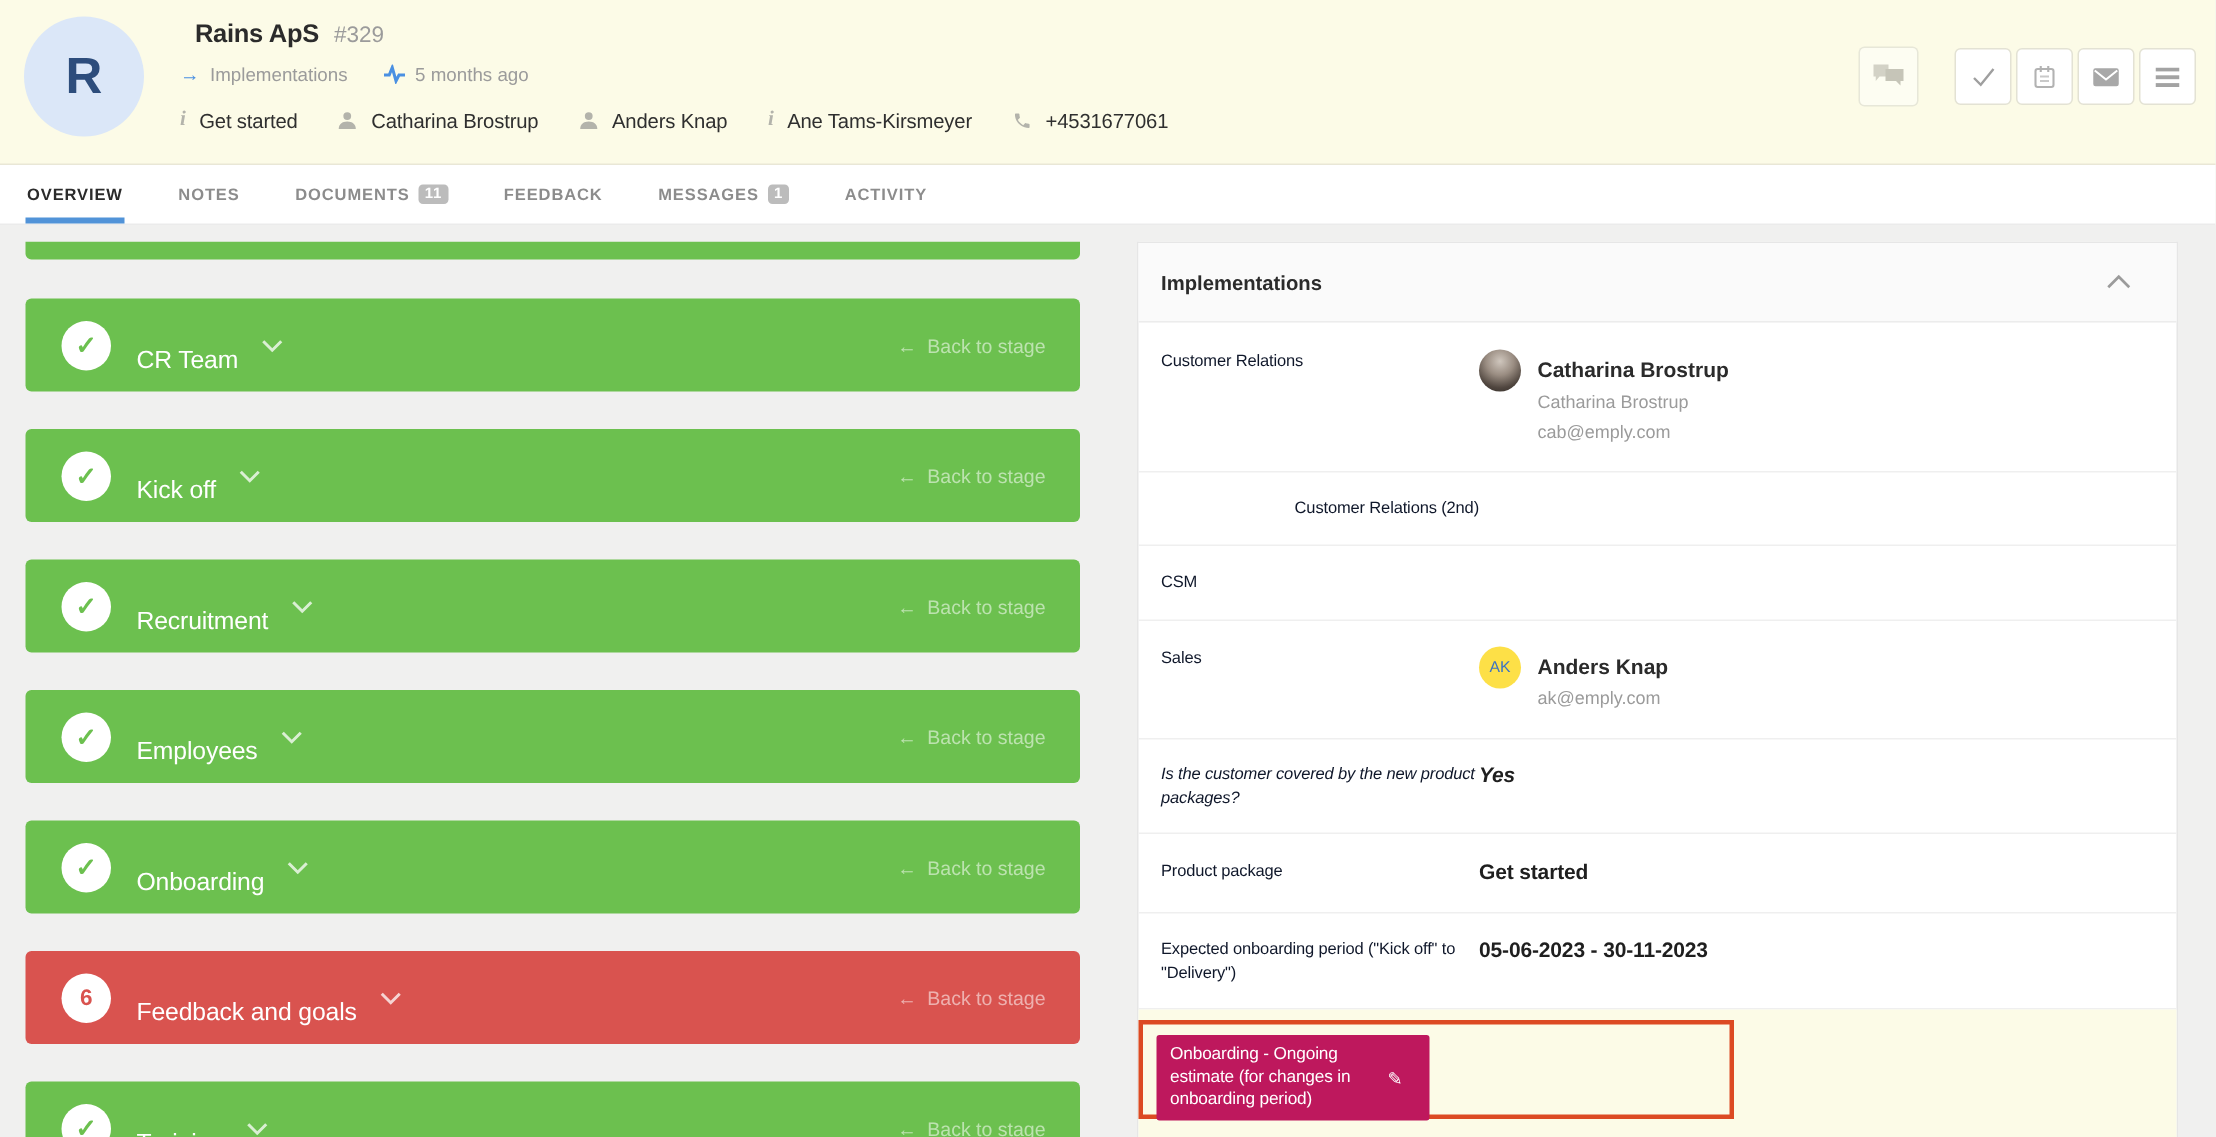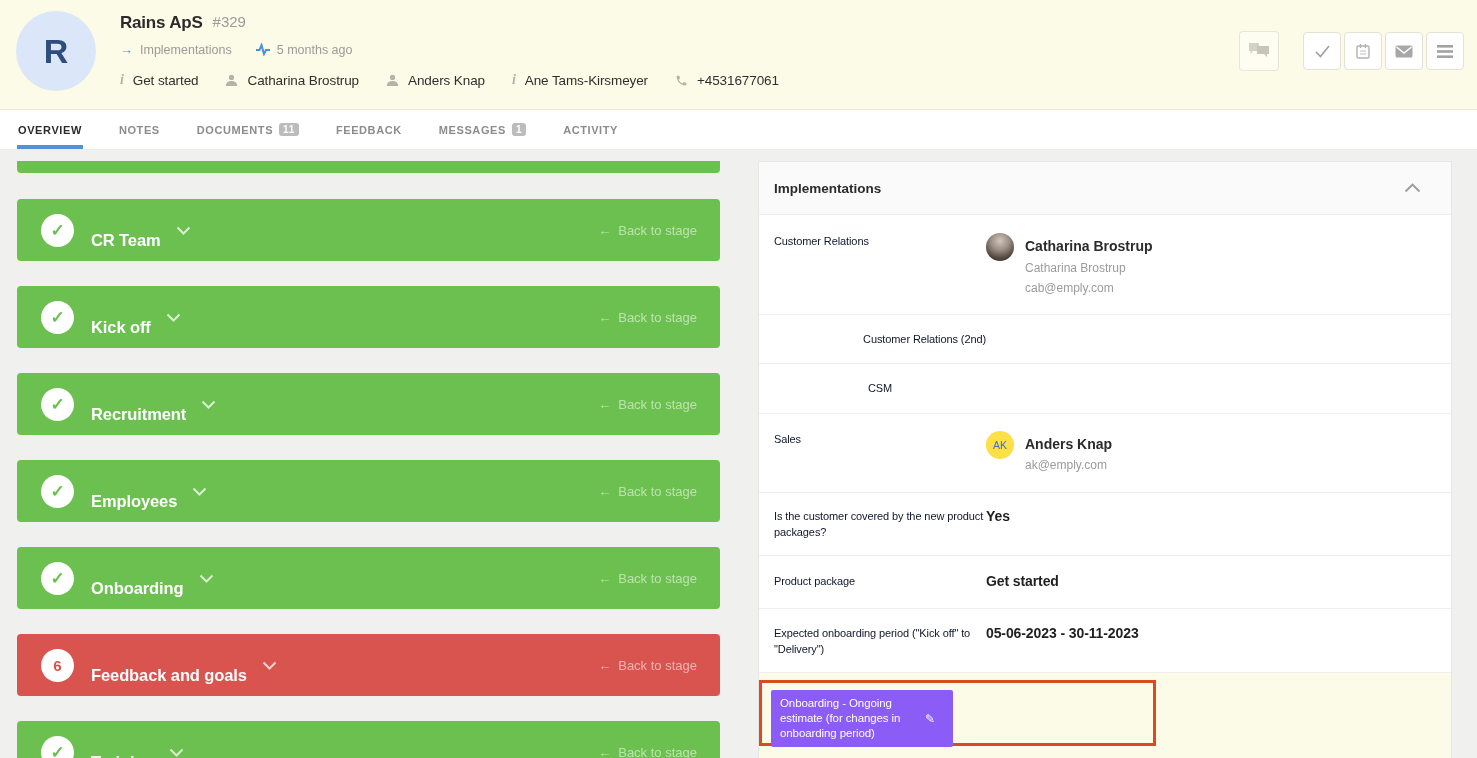--- a/index.html
+++ b/index.html
@@ -5,21 +5,21 @@
   * { margin:0; padding:0; box-sizing:border-box; }
   html,body { width:1477px; height:758px; overflow:hidden;
     font-family:"Liberation Sans", sans-serif; background:#f0f0ef; }
 
   
   .header { position:absolute; left:0; top:0; width:1477px; height:110px;
     background:#fcfbe7; border-bottom:1px solid #e9e7d6; }
   .avatar-big { position:absolute; left:16px; top:11px; width:80px; height:80px;
     border-radius:50%; background:#dbe7f8; color:#2d4d7c; font-size:34px; font-weight:bold;
     display:flex; align-items:center; justify-content:center; }
-  .title-row { position:absolute; left:120px; top:13px; display:flex; align-items:flex-start; gap:10px; }
+  .title-row { position:absolute; left:130px; top:13px; display:flex; align-items:center; gap:10px; }
   .title-row .title { font-size:17px; font-weight:bold; color:#2b2b2b; letter-spacing:-0.2px; }
   .title-row .case-id { font-size:15px; color:#9b9b9b; }
   .meta-row { position:absolute; left:120px; top:42px; display:flex; align-items:center; gap:7px;
     font-size:12.5px; color:#9b9b9b; }
   .meta-row .arrow { color:#4a90e2; font-weight:bold; font-size:13px; }
   .meta-gap { width:10px; }
   .contact-row { position:absolute; left:120px; top:72px; display:flex; align-items:center; gap:27px; }
   .contact { display:flex; align-items:center; gap:9px; font-size:13.5px; color:#2f2f2f; letter-spacing:-0.1px; }
   .info-i { font-family:"Liberation Serif", serif; font-style:italic; font-weight:bold;
     color:#b3b3ab; font-size:14px; }
@@ -51,21 +51,21 @@
   .stages { position:absolute; left:17px; top:0; width:703px; }
   .stage-partial { height:12px; border-radius:0 0 4px 4px; background:#6cc04f; margin-bottom:26px; }
   .stage { height:62px; border-radius:4px; margin-bottom:25px; display:flex; align-items:center;
     padding:0 24px; position:relative; cursor:pointer; }
   .stage.green { background:#6cc04f; }
   .stage.red { background:#d9534f; }
   .badge-circle { width:33px; height:33px; border-radius:50%; background:#fff; margin-right:17px;
     display:flex; align-items:center; justify-content:center; font-weight:bold; flex-shrink:0; }
   .badge-circle .check { color:#6cc04f; font-size:17px; }
   .badge-circle .count { color:#d9534f; font-size:15px; }
-  .stage-title { font-size:16.5px; font-weight:bold; color:#fff; letter-spacing:-0.1px;margin-top:20px; }
+  .stage-title { font-size:16.5px; font-weight:normal; color:#fff; letter-spacing:-0.1px;margin-top:20px; }
   .stage-chevron { margin-left:15px; display:inline-flex; opacity:.75; }
   .back { position:absolute; right:23px; display:flex; align-items:center; gap:7px;
     color:rgba(255,255,255,.55); font-size:13px; cursor:pointer; }
 
   
   .panel { position:absolute; left:758px; top:0; width:694px; height:597px; background:#fff;
     border:1px solid #e6e6e6; border-bottom:none; }
   .panel-header { height:53px; background:#fafafa; border-bottom:1px solid #ececec;
     display:flex; align-items:center; padding:0 30px 0 15px; }
   .panel-title { font-size:13.5px; font-weight:bold; color:#2b2b2b; }
@@ -77,28 +77,28 @@
   .person { display:flex; gap:11px; }
   .photo { width:28px; height:28px; border-radius:50%; flex-shrink:0;
     background:radial-gradient(circle at 50% 28%, #cfc6bd 0%, #9a8d82 38%, #50463f 72%, #2e2925 100%); }
   .ak-avatar { width:28px; height:28px; border-radius:50%; background:#fde047; color:#3b73c4;
     font-size:10.5px; font-weight:normal; display:flex; align-items:center; justify-content:center; flex-shrink:0; }
   .pname { font-size:14px; font-weight:bold; color:#2b2b2b; padding-top:5px; }
   .psub { font-size:12px; color:#9b9b9b; margin-top:7px; }
   .pmail { font-size:12px; color:#9b9b9b; margin-top:6px; }
   .r1 { height:100px; padding-top:18px; }
   .r2 { height:49px; padding-top:16px;text-align:right; }
-  .r3 { height:50px; padding-top:16px;text-align:center; }
+  .r3 { height:50px; padding-top:16px; }
   .r4 { height:79px; padding-top:17px; }
-  .r5 { height:63px; padding-top:15px; }
+  .r5 { height:63px; padding-top:15px;font-style:italic; }
   .r6 { height:53px; padding-top:17px; }
   .r7 { height:64px; padding-top:16px; }
   .r8 { height:86px; background:#fcfbe7; border-bottom:none; padding:7px 0 0 0; position:relative; }
   .alert-box { width:397px; height:66px; border:3px solid #dc4a23; margin-left:0; padding:7px 9px; }
-  .chip { width:182px; min-height:52px; background:#8b5cf6; border-radius:2px; padding:6px 9px;
+  .chip { width:182px; min-height:52px; background:#be185d; border-radius:2px; padding:6px 9px;
     display:flex; align-items:center; gap:7px; cursor:pointer; }
   .chip-text { width:138px; color:#fff; font-size:11.5px; line-height:15px; letter-spacing:-0.1px; }
   .chip-pencil { color:#fff; font-size:12px; }
 </style>
 </head>
 <body>
 
 <div class="header">
   <div class="avatar-big">R</div>
 

